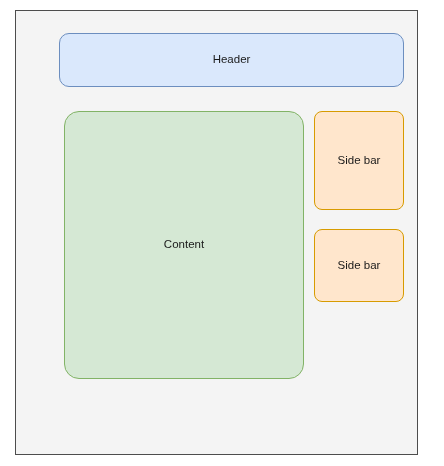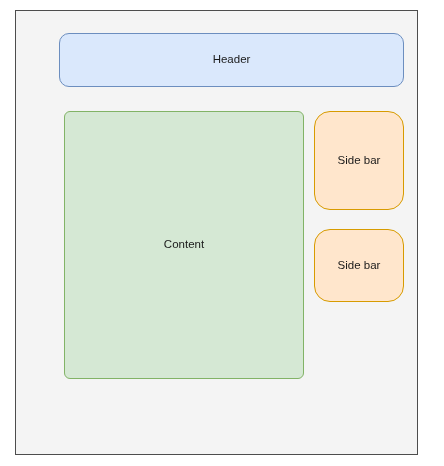--- a/index.html
+++ b/index.html
@@ -52,27 +52,27 @@
 
   .box-blue {
     background: #dae8fc;
     border: 1px solid #6c8ebf;
     border-radius: 10px;
   }
 
   .box-green {
     background: #d5e8d4;
     border: 1px solid #82b366;
-    border-radius: 6px;
+    border-radius: 15px;
   }
 
   .box-orange {
     background: #ffe6cc;
     border: 1px solid #d79b00;
-    border-radius: 16px;
+    border-radius: 8px;
   }
 
   
   #header-box {
     left: 43px;
     top: 22px;
     width: 345px;
     height: 54px;
   }
 

